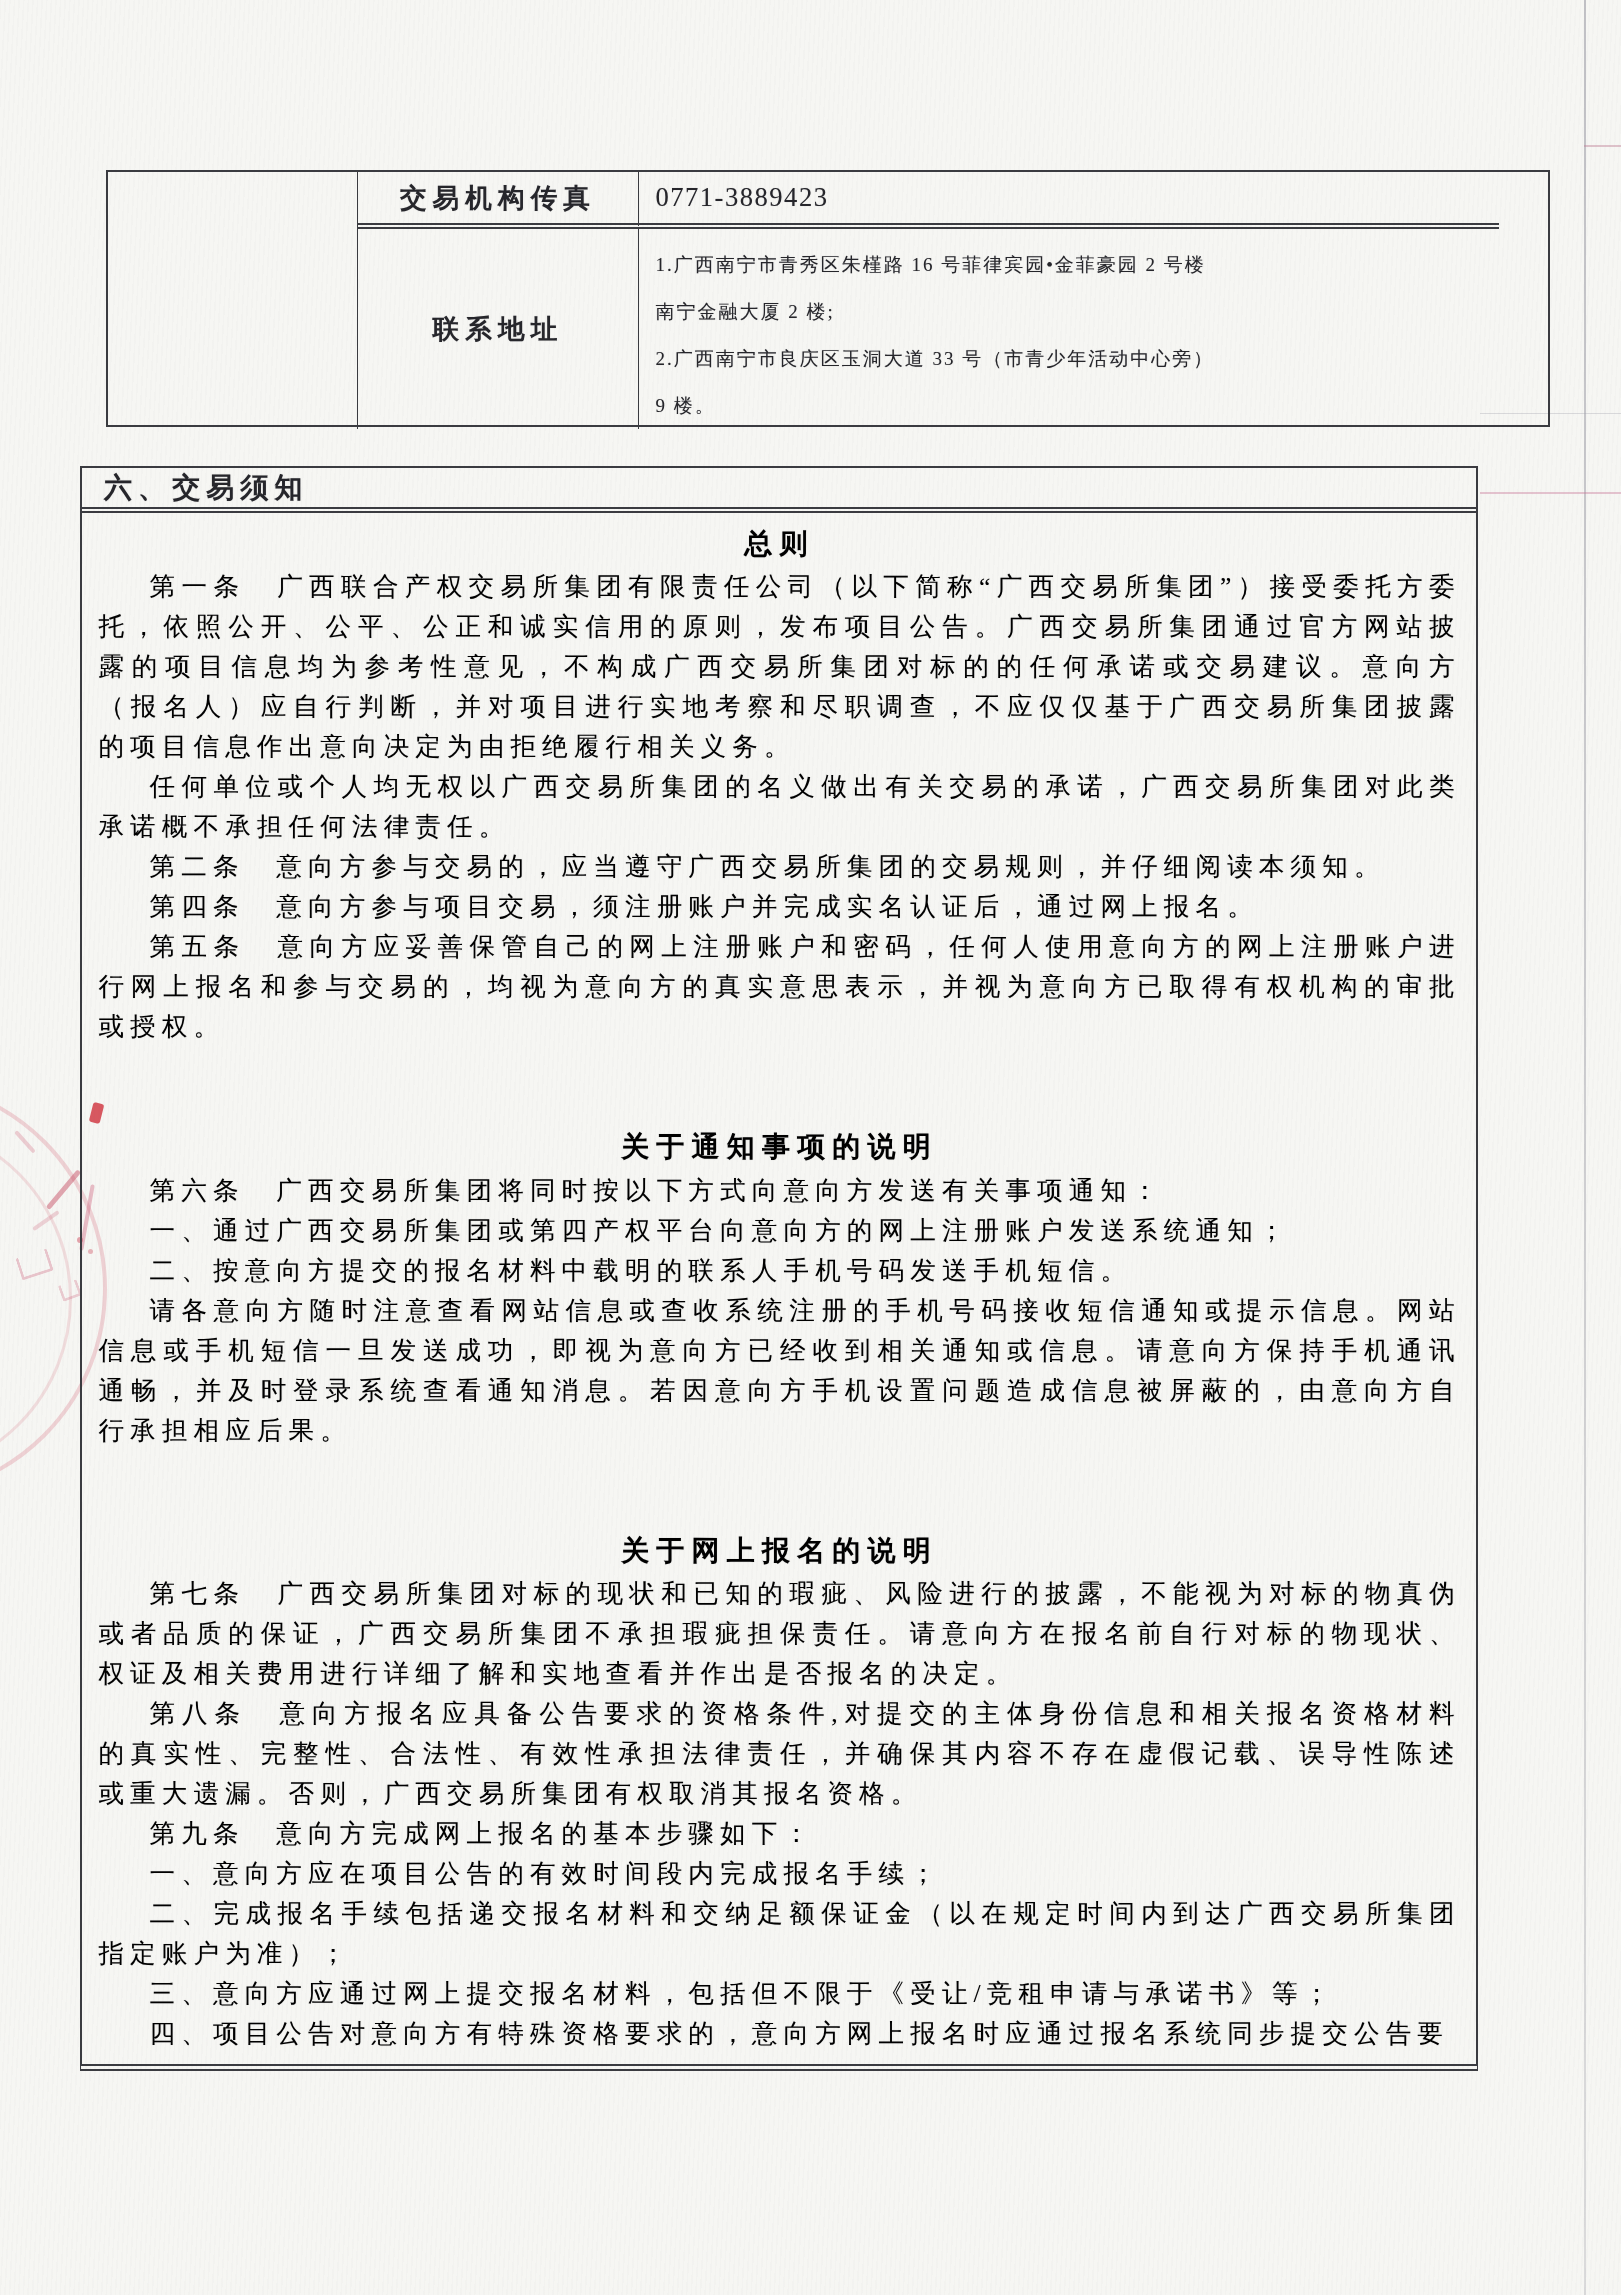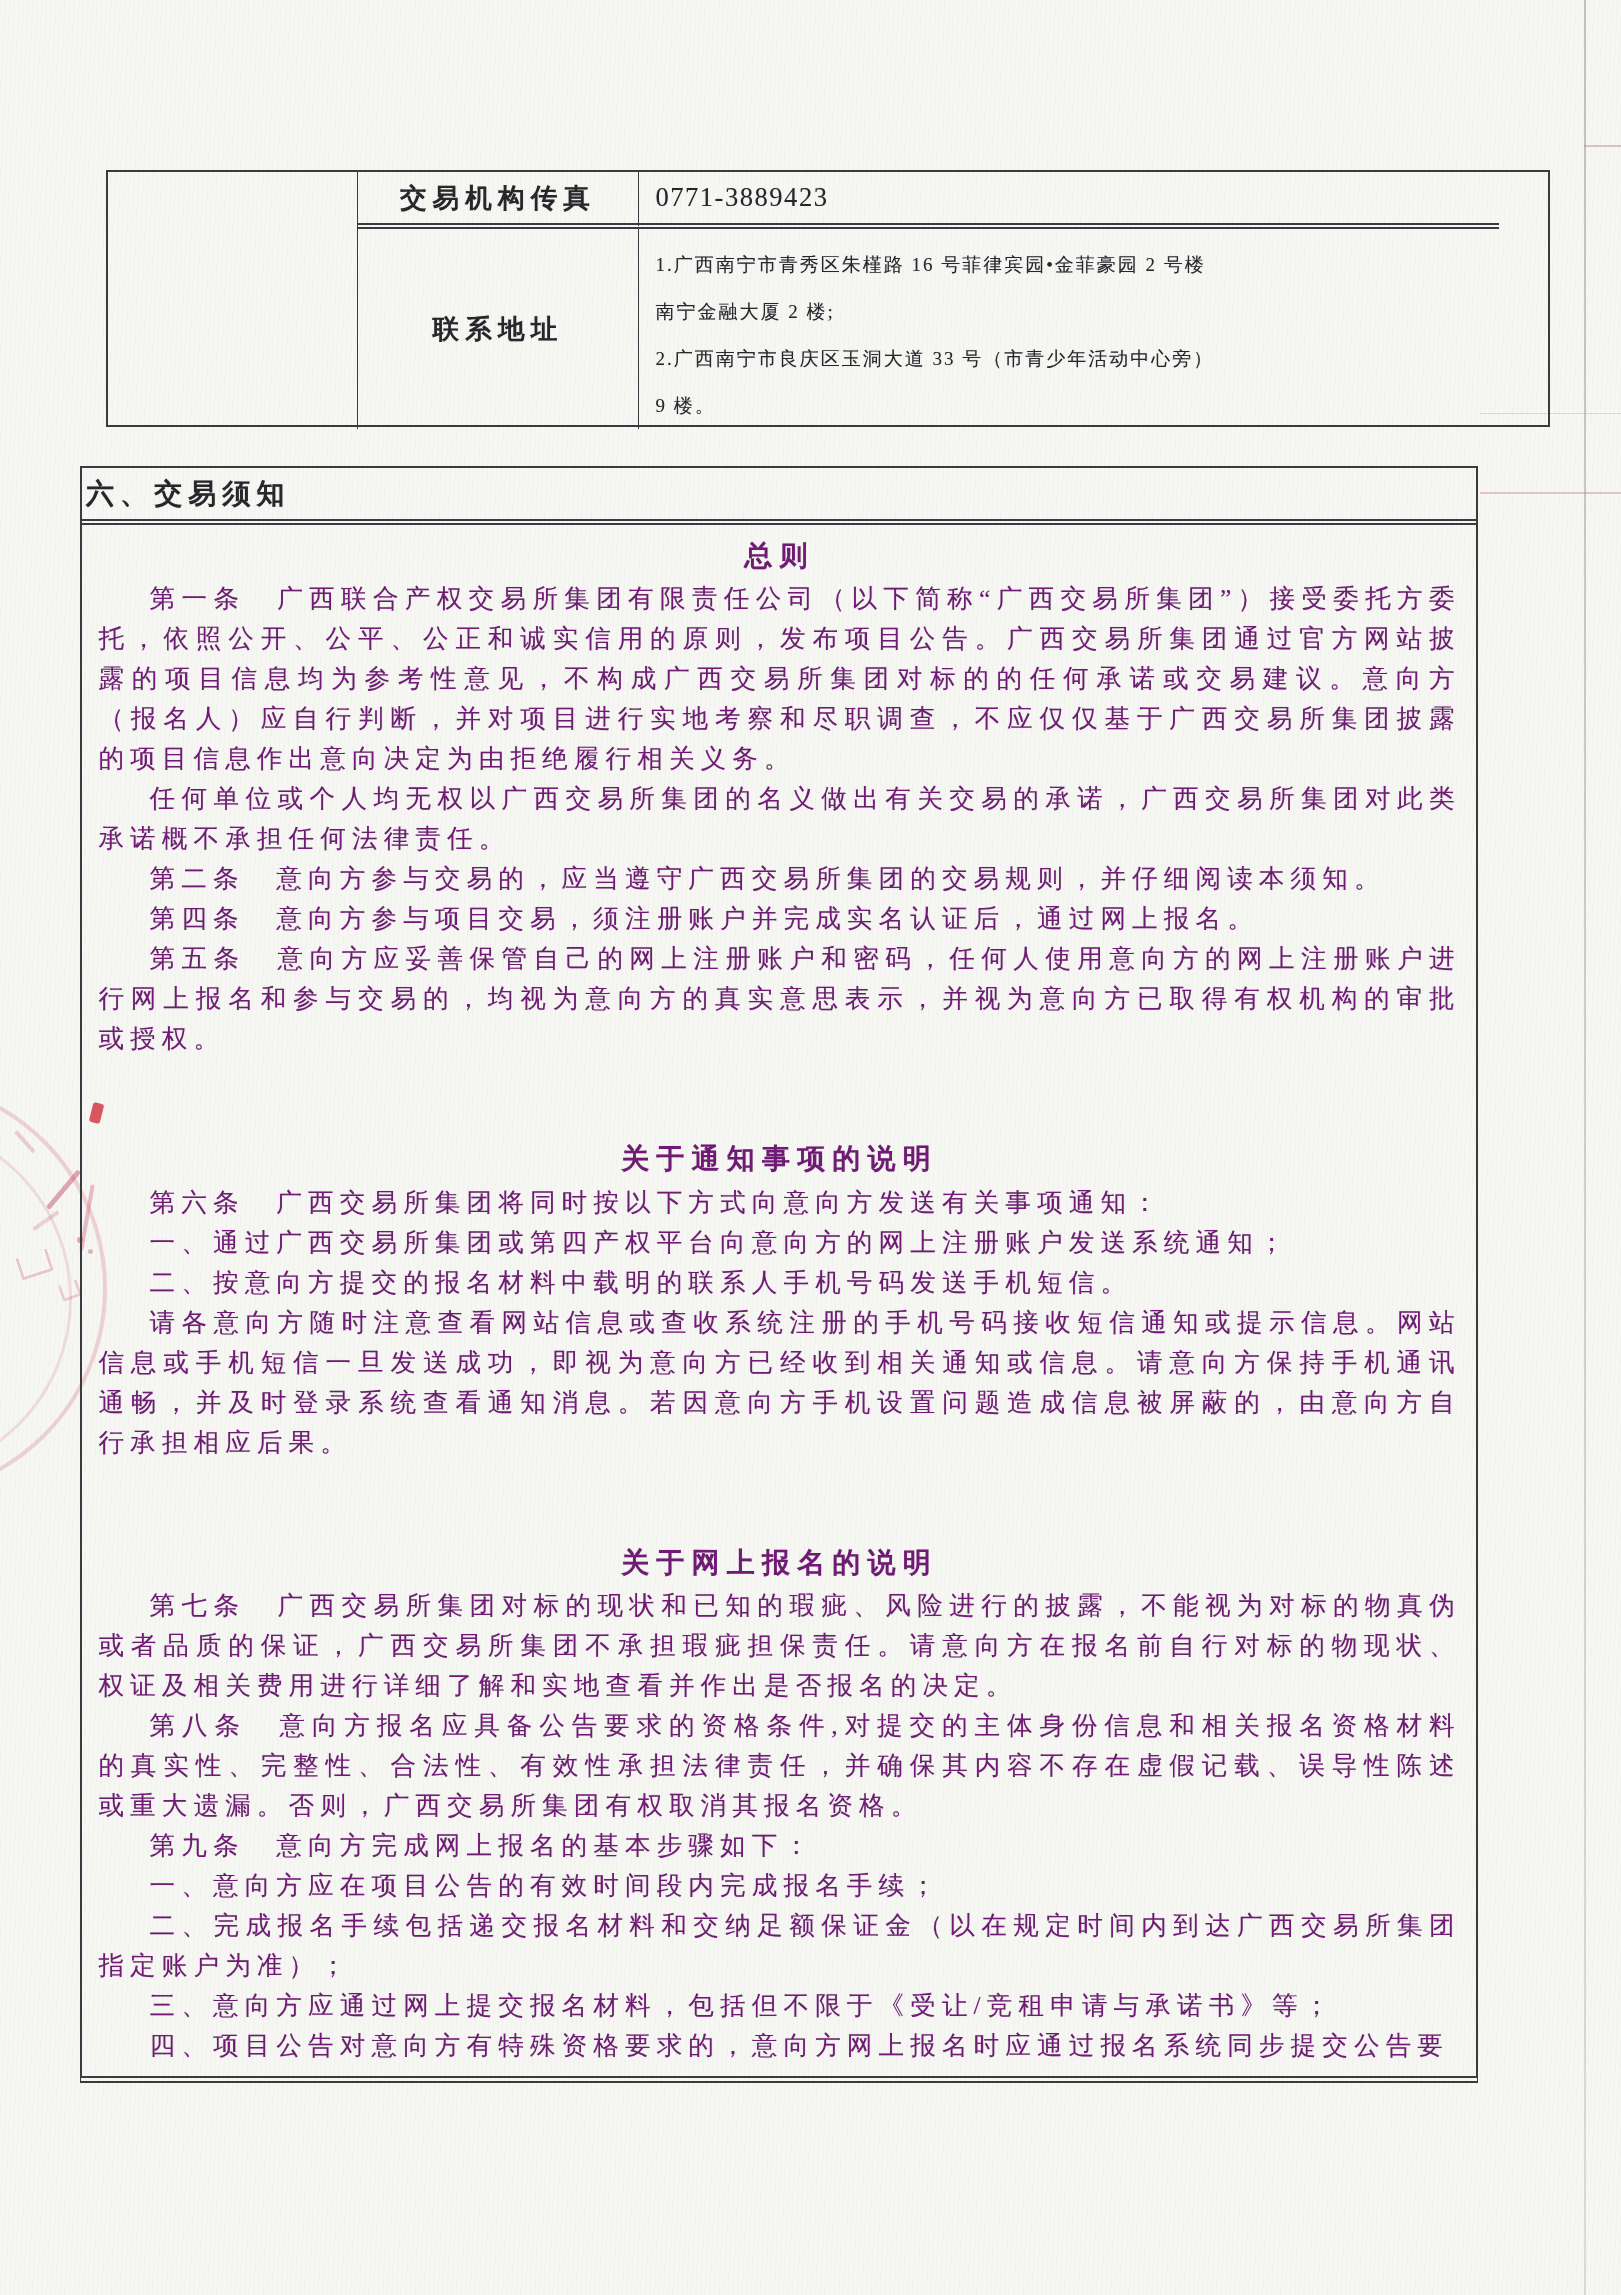--- a/index.html
+++ b/index.html
@@ -38,28 +38,28 @@
     grid-column:3; grid-row:2; border-left:1.5px solid #3a3b40;
     padding:12.3px 11.2px 0 16.4px; font-size:19px; line-height:47px; letter-spacing:2px;
   }
 
   
   .notice-box {
     position:absolute; left:80px; top:466px; width:1398px;
     border:2px solid #3a3b40; border-bottom:7.2px double #3a3b40;
   }
   .notice-header {
-    height:57px; display:flex; align-items:center; padding-left:4px;
+    height:45px; display:flex; align-items:center; padding-left:22px;
     font-weight:bold; font-size:28px; letter-spacing:6.1px;
     border-bottom:6.6px double #3a3b40;
   }
   .notice-body {
     padding:8.2px 15.3px 10.2px 16.4px;
     font-size:25.6px; line-height:40px; letter-spacing:6.1px;
-    text-align:justify; text-justify:inter-character; color:#701a75;
+    text-align:justify; text-justify:inter-character; color:#000000;
   }
   .para { text-indent:2em; }
   .heading { text-align:center; font-weight:bold; text-indent:0; font-size:28px; letter-spacing:7.2px; padding:3.1px 0; }
   .gap { height:77px; }
 
   
   .scan-vline { position:absolute; left:1584px; top:0; width:1.5px; height:2295px;
     background:linear-gradient(180deg, rgba(140,140,152,0.50), rgba(140,140,152,0.26)); }
   .scan-h1 { position:absolute; left:1584px; top:145px; width:38px; height:1.5px; background:rgba(190,128,150,0.45); }
   .scan-h2 { position:absolute; left:1480px; top:413px; width:142px; height:1px; background:rgba(160,160,172,0.35); }

